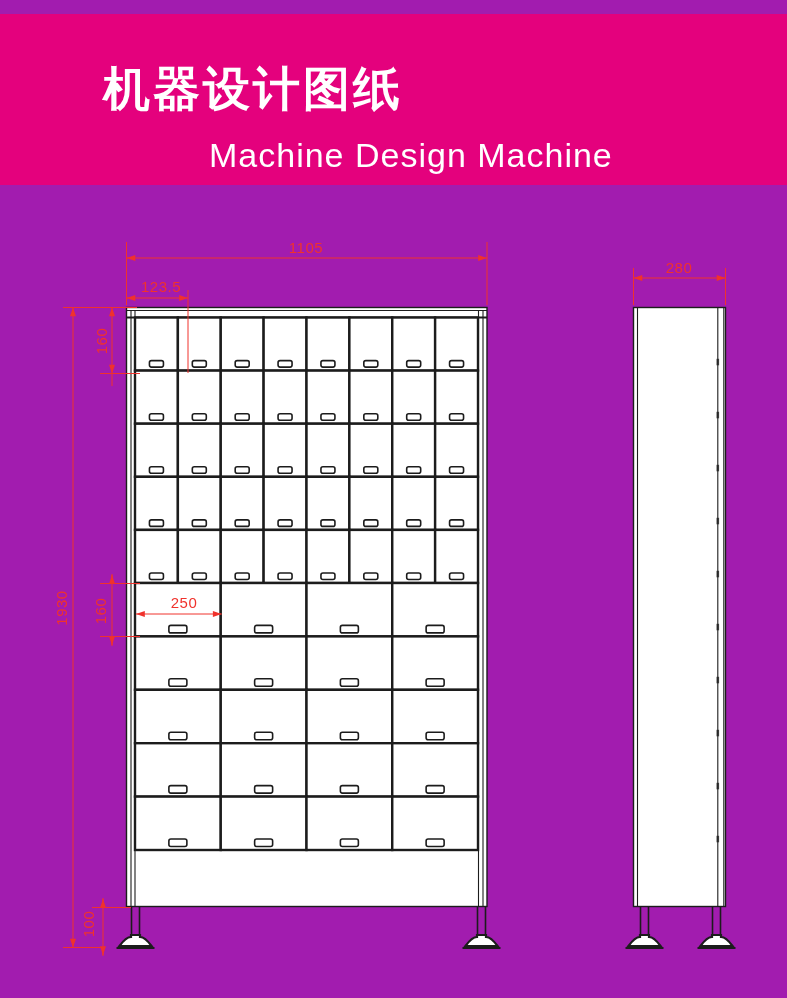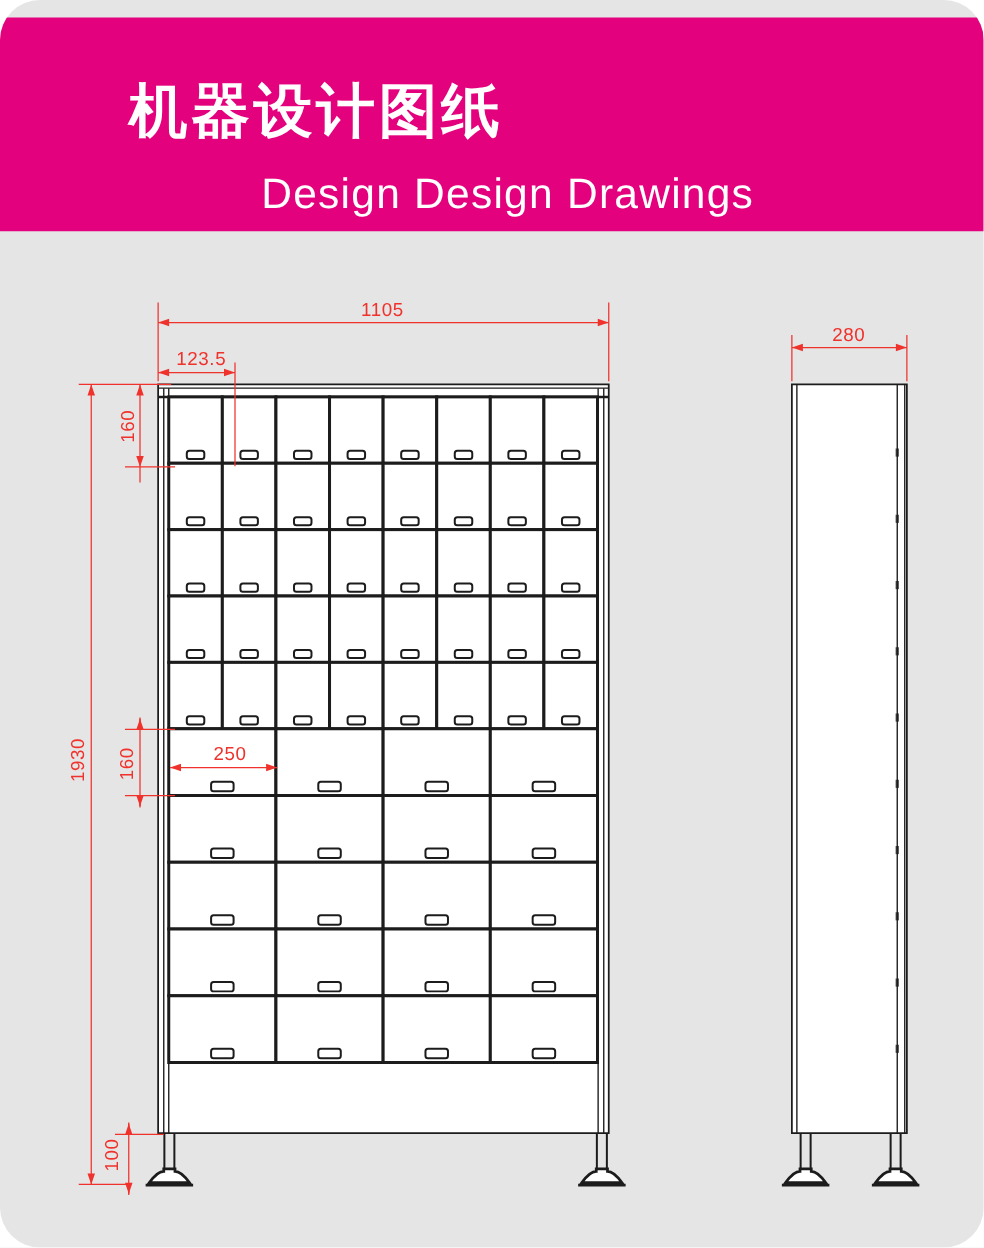--- a/index.html
+++ b/index.html
@@ -1,17 +1,17 @@
 <!DOCTYPE html>
 <html style="--pink: #e4017d; --line: #1c1c1c; --dim: #f0322c;"><head>
 <meta charset="utf-8">
 <style>
   html,body{margin:0;padding:0;background:#ffffff;}
-  .page{position:relative;width:787px;height:998px;background:#e5e5e5;overflow:hidden;
-        font-family:"Liberation Sans",sans-serif;border-radius:32px;}
+  .page{position:relative;width:787px;height:998px;background:#a21caf;overflow:hidden;
+        font-family:"Liberation Sans",sans-serif;}
   .banner{position:absolute;left:0;top:14px;width:787px;height:171px;
           background:var(--pink,#e4017d);}
   .title-zh{position:absolute;left:103px;top:44px;color:#fff;
             font-size:47px;font-weight:bold;letter-spacing:3px;
             font-family:"Liberation Sans",sans-serif;white-space:nowrap;}
   .subtitle-en{position:absolute;left:209px;top:122px;color:#fff;
                font-size:34px;font-weight:400;letter-spacing:1px;
                font-family:"Liberation Sans",sans-serif;white-space:nowrap;}
   svg.drawing{position:absolute;left:0;top:0;}
   .outline{fill:#fff;stroke:var(--line,#1c1c1c);stroke-width:1.4;}
@@ -27,21 +27,21 @@
   .dimtext{fill:var(--dim,#f0322c);font-size:15px;letter-spacing:.5px;
            font-family:"Liberation Sans",sans-serif;}
 </style>
 </head>
 <body>
 
 <div class="page">
 
   <div class="banner">
     <div class="title-zh">机器设计图纸</div>
-    <div class="subtitle-en">Design Design Drawings</div>
+    <div class="subtitle-en">Machine Design Machine</div>
   </div>
 
   <svg class="drawing" width="787" height="998" viewBox="0 0 787 998" xmlns="http://www.w3.org/2000/svg">
     <defs>
       <marker id="arr" markerWidth="10" markerHeight="8" refX="9.4" refY="4" orient="auto-start-reverse" markerUnits="userSpaceOnUse">
         <path class="dimfill" d="M0.6,1 L9.4,4 L0.6,7 Z"></path>
       </marker>
     </defs>
 
     <g>

